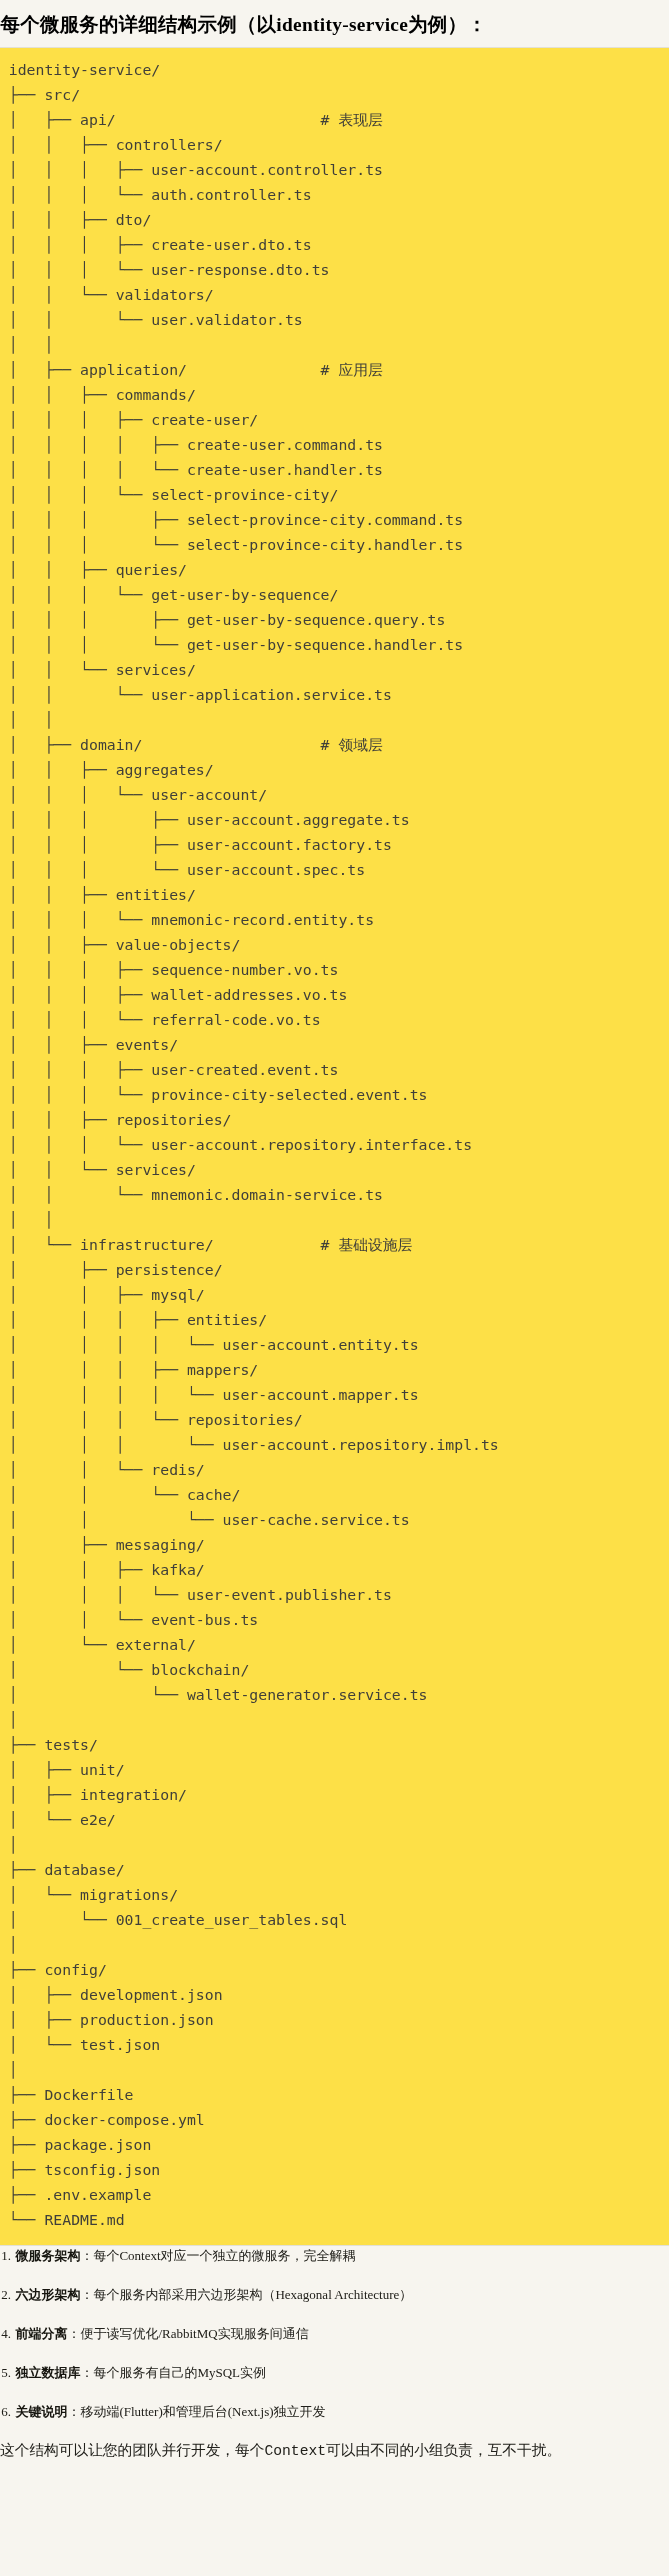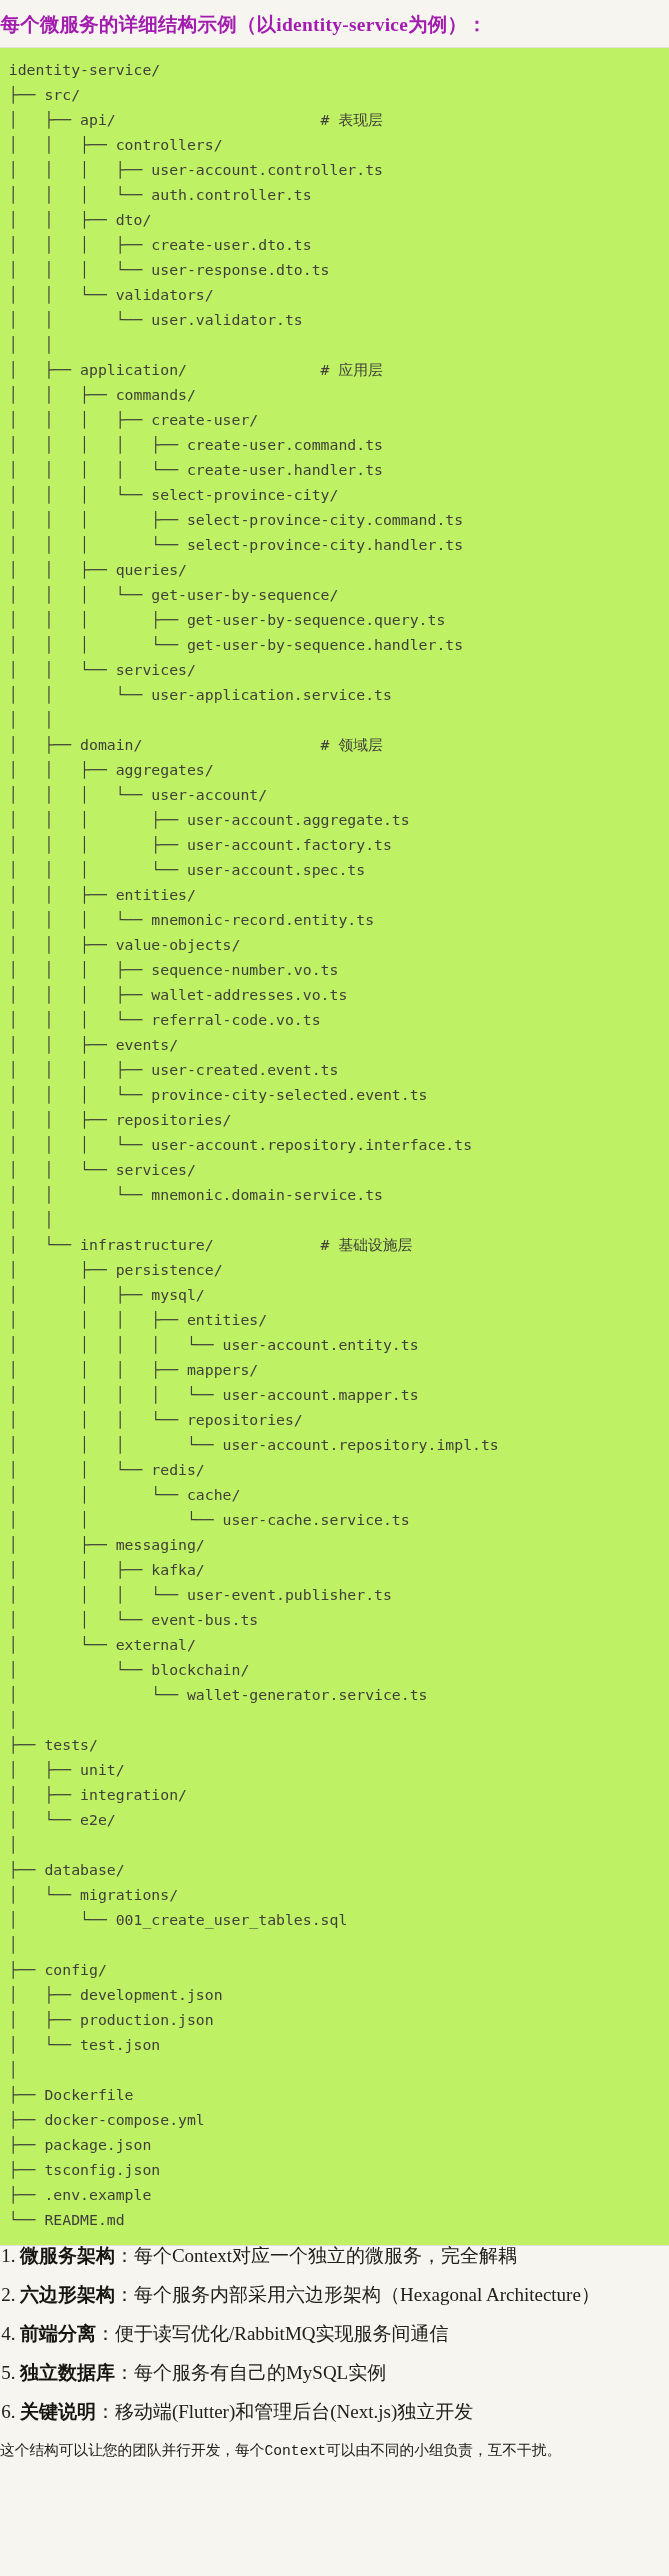--- a/index.html
+++ b/index.html
@@ -13,25 +13,25 @@
     width: 669px;
     min-height: 2576px;
     box-sizing: border-box;
     padding: 13.8px 0 15px 0;
   }
   .page-title {
     margin: 0 5px 10.6px 0.6px;
     font-size: 19.4px;
     line-height: 22.5px;
     font-weight: 700;
-    color: #a21caf;
+    color: #000000;
     letter-spacing: 0.3px;
   }
   .code-block {
-    background: #bef264;
+    background: #fde047;
     border-top: 0.6px solid #e2e0d6;
     border-bottom: 0.6px solid #e2e0d6;
     padding: 8.8px 6.3px 13.8px 8.8px;
     overflow: hidden;
   }
   .code-block pre {
     margin: 0;
     font-family: "DejaVu Sans Mono", monospace;
     font-size: 14.8px;
     line-height: 25px;
@@ -46,21 +46,21 @@
     color: #16150f;
     letter-spacing: 0.3px;
   }
   .notes-list {
     margin: 0;
     padding: 0;
     list-style: none;
   }
   .note-item {
     margin: 0 5px 19px 1.3px;
-    font-size: 19px;
+    font-size: 13px;
     line-height: 20px;
     color: #21201b;
   }
   .note-number {
     margin-right: 4.4px;
   }
   .note-term {
     font-weight: 700;
     color: #16150f;
   }

